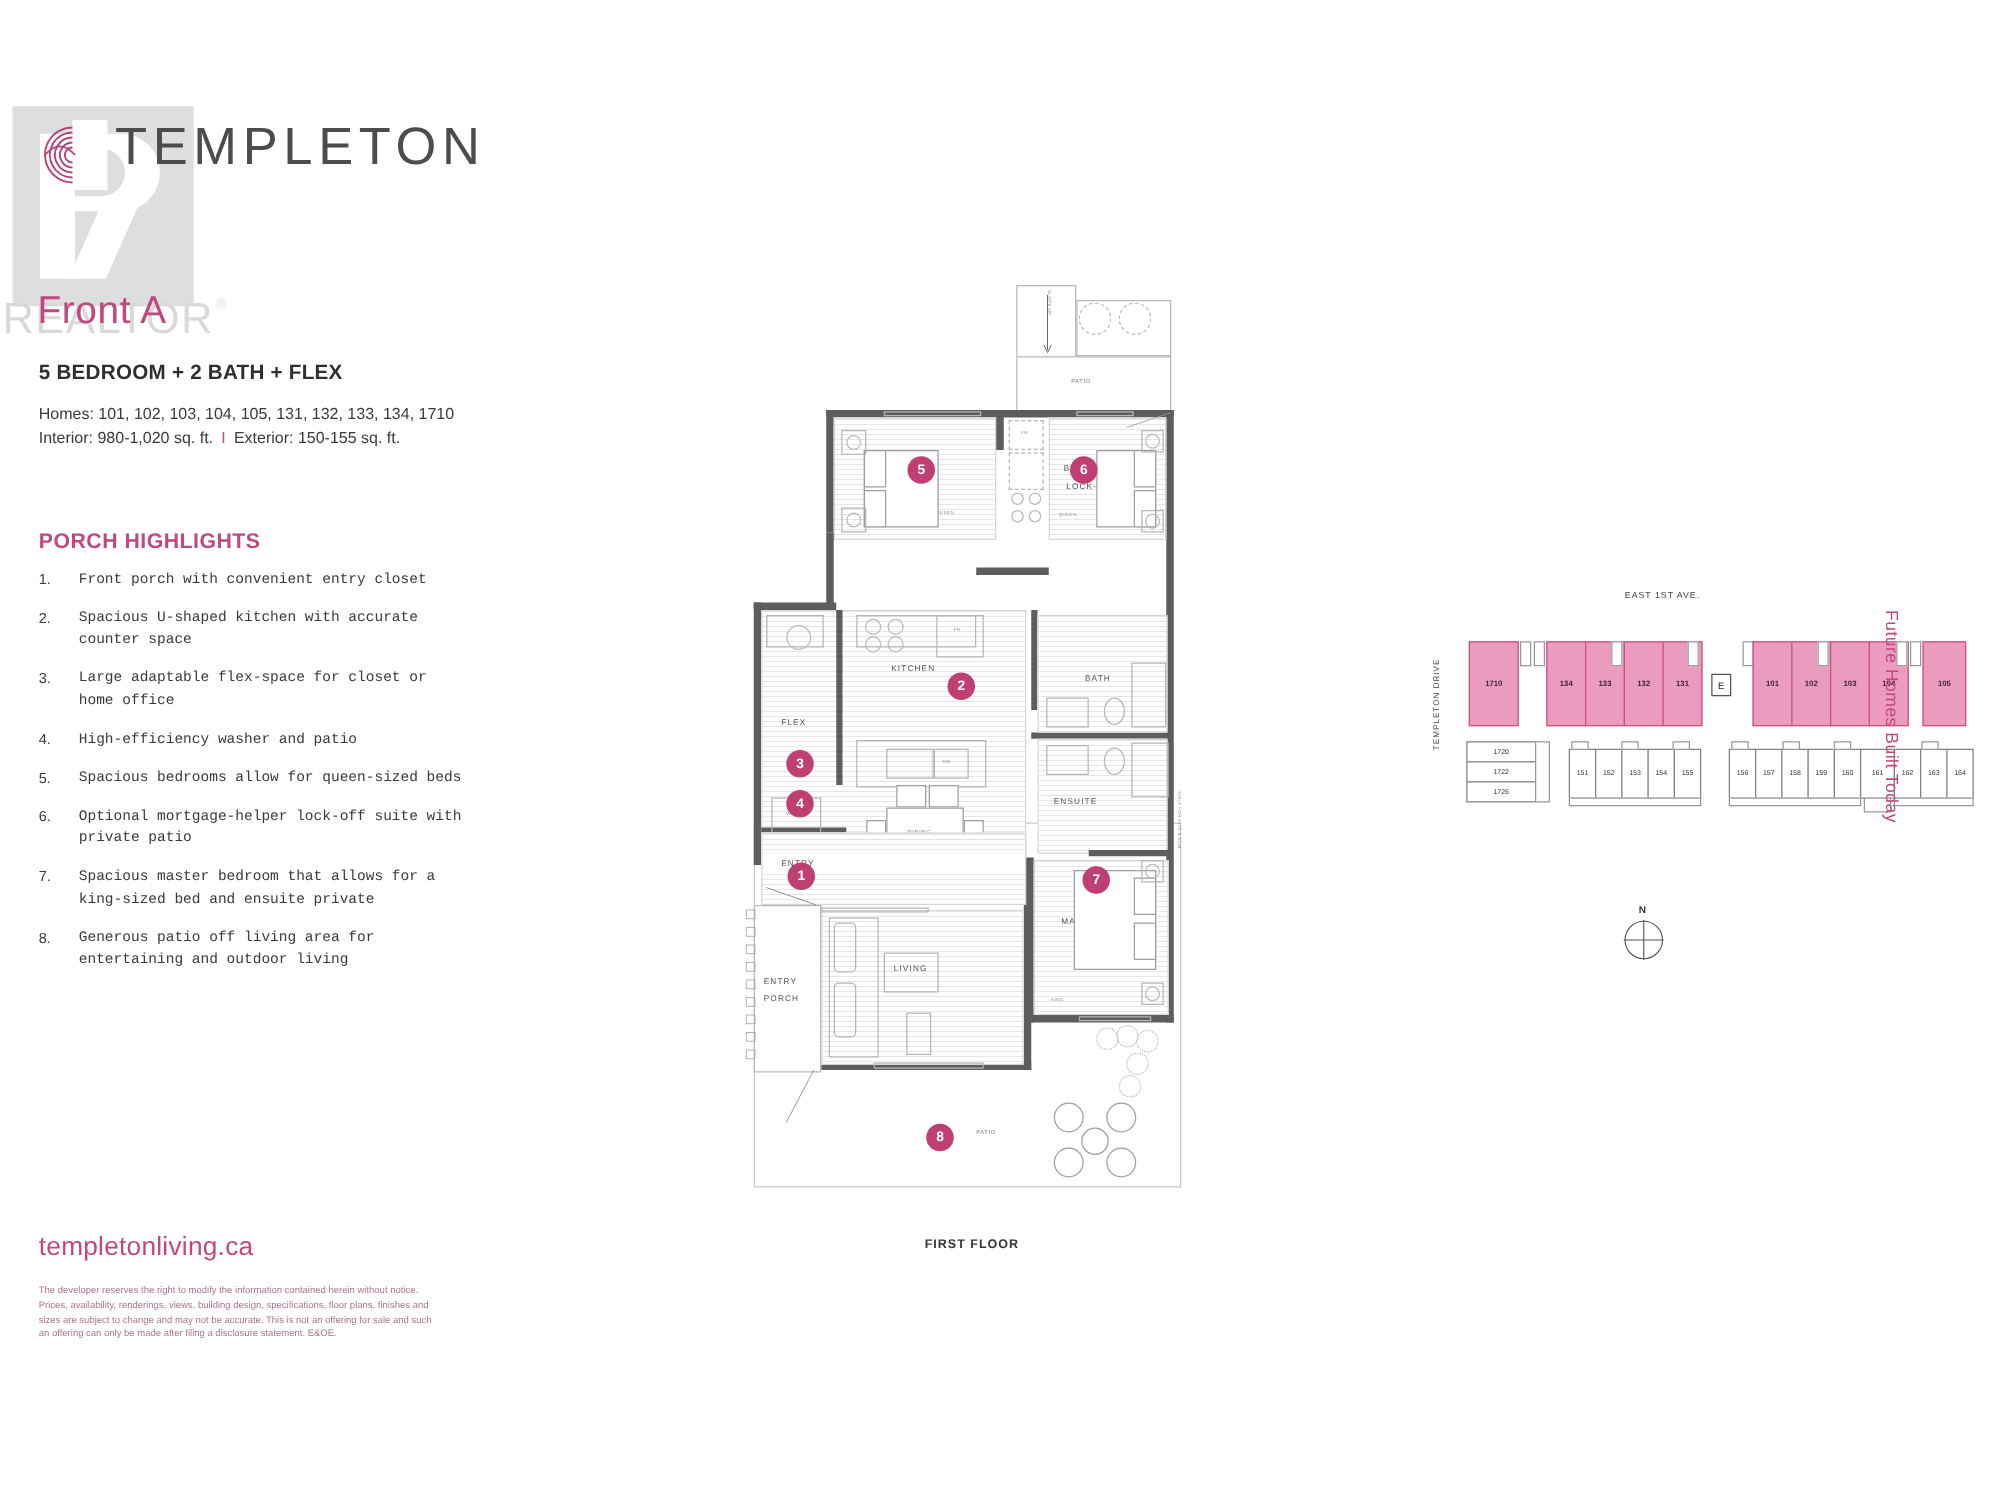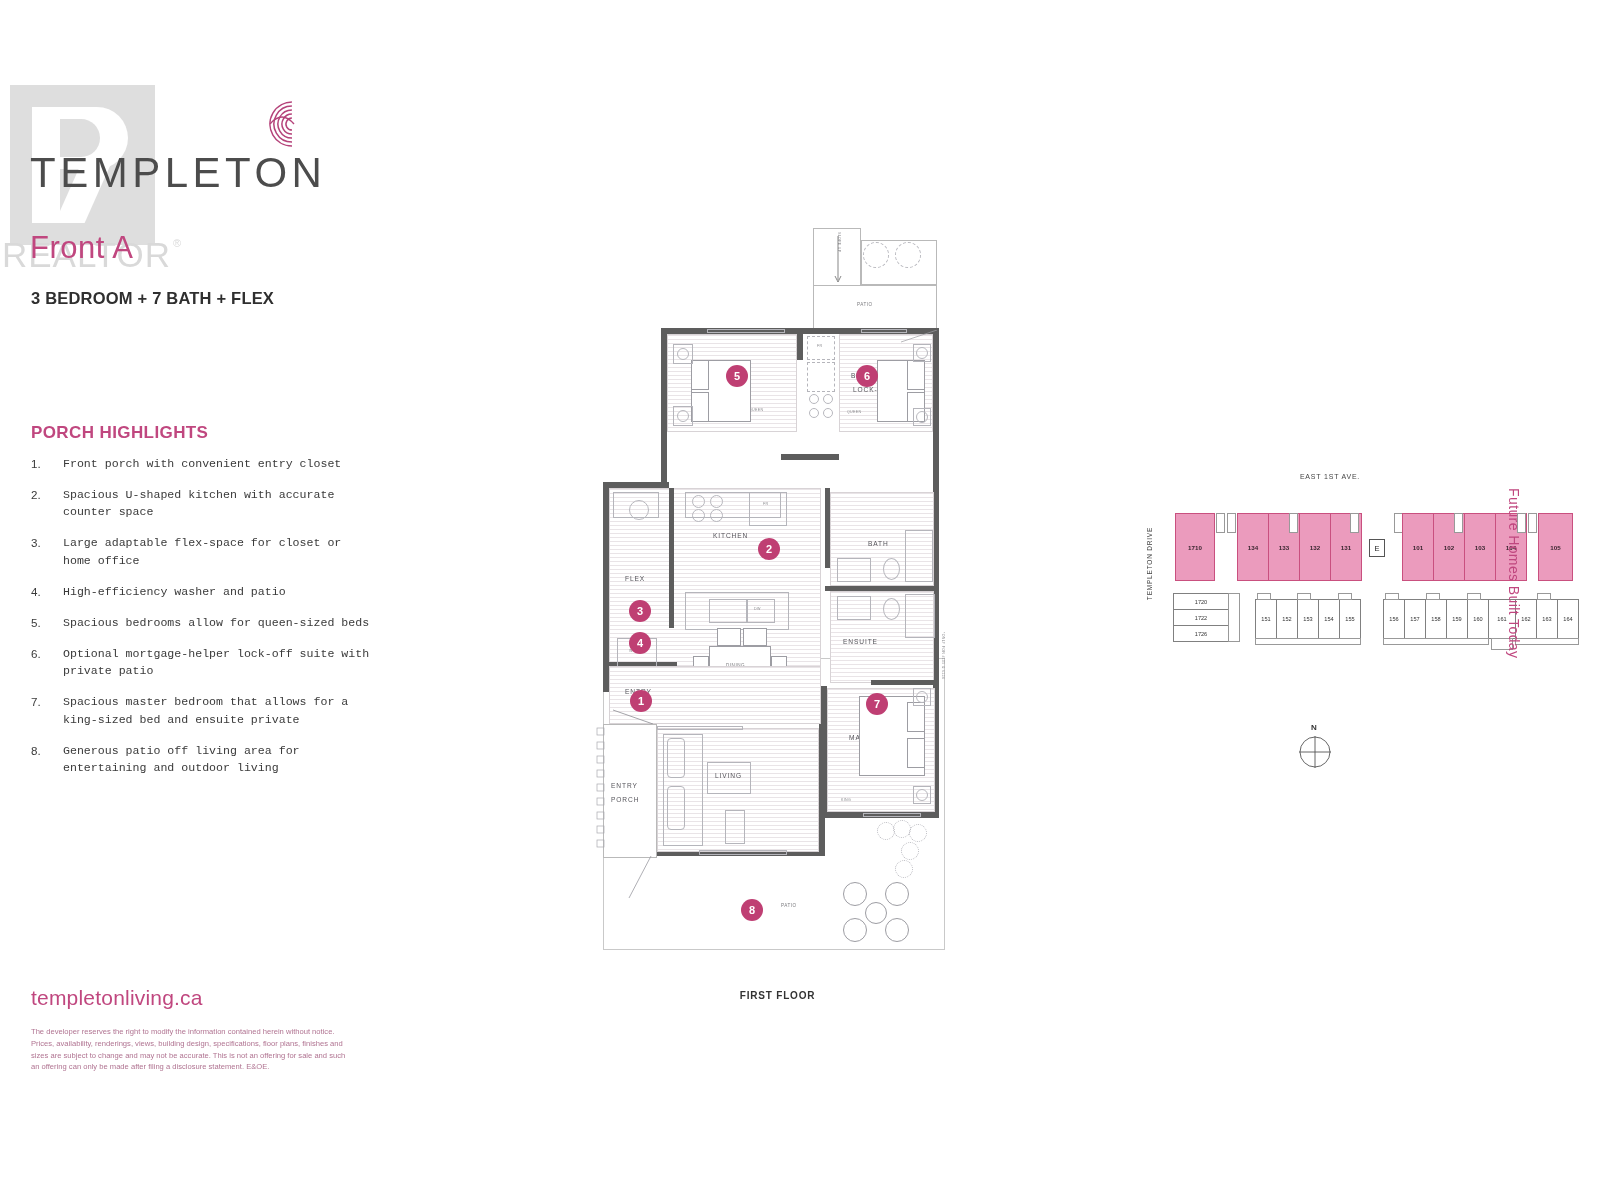--- a/index.html
+++ b/index.html
@@ -42,21 +42,21 @@
   #realtor-watermark .r-word {
     position:absolute; left:-8px; top:150px;
     font-size:35px; letter-spacing:1px; color:#9d9d9d; font-weight:400;
     font-family:"Liberation Sans", sans-serif;
   }
   #realtor-watermark .r-reg {
     position:absolute; left:163px; top:152px; font-size:11px; color:#9d9d9d;
   }
 
   
-  #brand { position:absolute; left:30px; top:96px; display:flex; align-items:flex-end;flex-direction:column; }
+  #brand { position:absolute; left:30px; top:96px; display:flex; align-items:flex-start; }
   #brand-mark { width:56px; height:56px; position:relative; margin-right:6px; }
   #brand-mark svg { display:block; }
   #brand-name {
     font-size:42px; letter-spacing:4.5px; color:#4c4c4c; font-weight:300;
     font-family:"Liberation Sans", sans-serif; line-height:1;
   }
 
   #plan-title {
     position:absolute; left:30px; top:230px;
     font-size:31px; color:#c0477f; font-weight:300; letter-spacing:0.5px;
@@ -184,22 +184,35 @@
         <rect x="28" y="0" width="30" height="56" fill="#ffffff"></rect>
         <g fill="none" stroke="#b5437a" stroke-width="1.4">
           <path d="M6 28 Q18 14 30 28"></path>
         </g>
       </svg>
     </div>
     <div id="brand-name">TEMPLETON</div>
   </div>
 
   <div id="plan-title">Front A</div>
-  <div id="plan-sub">3 BEDROOM + 7 BATH + FLEX</div>
-
+  <div id="plan-sub">5 BEDROOM + 2 BATH + FLEX</div>
+
+  <div id="homes-line">
+    <div>
+      <span>Homes:</span>
+      <span>101, 102, 103, 104, 105, 131, 132, 133, 134, 1710</span>
+    </div>
+    <div>
+      <span>Interior:</span>
+      <span>980-1,020 sq. ft.</span>
+      <span class="sep">I</span>
+      <span>Exterior:</span>
+      <span>150-155 sq. ft.</span>
+    </div>
+  </div>
 
   <div id="hh-title">PORCH HIGHLIGHTS</div>
   <div id="hh-list">
     <div class="hh-item">
         <span class="hh-num">1.</span>
         <span class="hh-txt">Front porch with convenient entry closet</span>
       </div>
     <div class="hh-item">
         <span class="hh-num">2.</span>
         <span class="hh-txt">Spacious U-shaped kitchen with accurate counter space</span>

